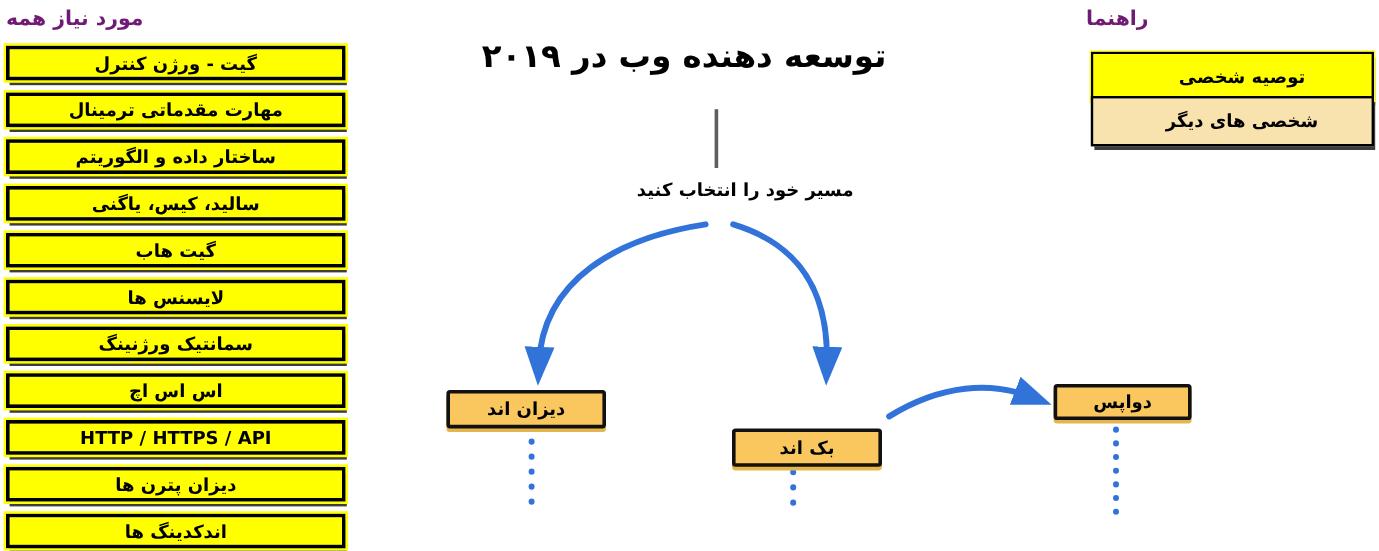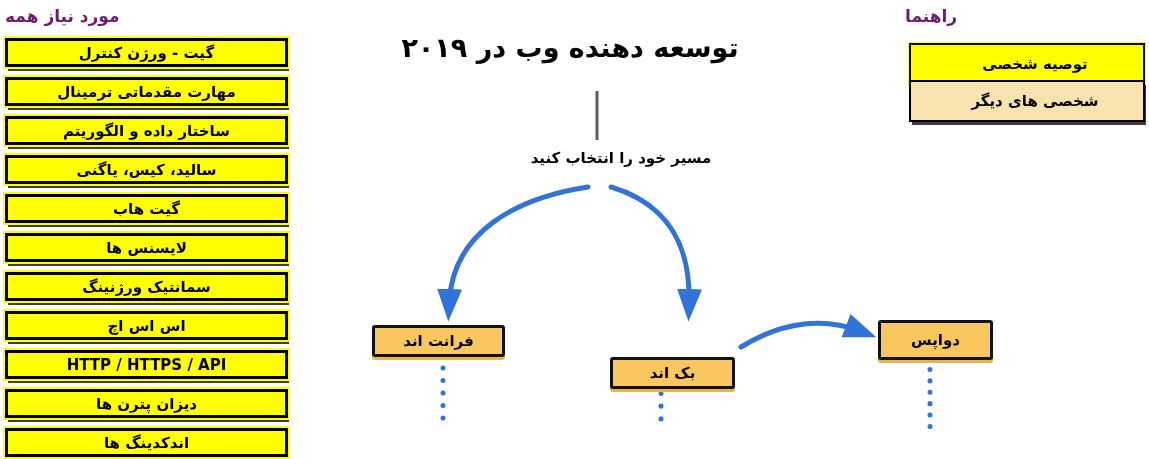--- a/index.html
+++ b/index.html
@@ -46,21 +46,21 @@
     background:#f9c75e;
     border:3px solid #111;
     border-radius:3px;
     box-shadow:0 3px 0 #e5b64e;
     display:flex;align-items:center;justify-content:center;
     font-size:15px;font-weight:bold;color:#000;
     white-space:nowrap;
   }
   #node-frontend{left:372px;top:325px;width:133px;height:32px;}
   #node-backend {left:610px;top:325px;width:125px;height:32px;margin-top:32px;}
-  #node-devops  {left:878px;top:320px;width:115px;height:40px;}
+  #node-devops  {left:878px;top:320px;width:115px;height:30px;}
   
   .lbox{
     position:absolute;
     left:909px;width:236px;height:42px;
     box-sizing:border-box;
     border:2px solid #000;
     box-shadow:2px 4px 0 -1px #3d3d3d;
     display:flex;align-items:center;justify-content:center;
     font-size:15px;font-weight:bold;color:#000;
     white-space:nowrap;
@@ -106,21 +106,21 @@
 
     <path d="M 741 347 C 785 320, 826 318, 860 331" fill="none" stroke="#3273d9" stroke-width="5" stroke-linecap="round" marker-end="url(#arrowhead)"></path>
 
     <line x1="443" y1="368" x2="443" y2="430" stroke="#3273d9" stroke-width="5" stroke-linecap="round" stroke-dasharray="0.1 12.4"></line>
     <line x1="661" y1="368" x2="661" y2="431" stroke="#3273d9" stroke-width="5" stroke-linecap="round" stroke-dasharray="0.1 12.6"></line>
     <line x1="930" y1="358" x2="930" y2="437" stroke="#3273d9" stroke-width="5" stroke-linecap="round" stroke-dasharray="0.1 11.3"></line>
   </svg>
 
   <div class="prompt" dir="rtl">مسیر خود را انتخاب کنید</div>
 
-  <div class="node" id="node-frontend" dir="rtl">فرانت اند</div>
+  <div class="node" id="node-frontend" dir="rtl">دیزان اند</div>
   <div class="node" id="node-backend" dir="rtl">بک اند</div>
   <div class="node" id="node-devops" dir="rtl">دواپس</div>
 
   <div class="hdr" style="left:905px;top:6px;" dir="rtl">راهنما</div>
   <div class="lbox" id="legend-recommended" dir="rtl">توصیه شخصی</div>
   <div class="lbox" id="legend-other" dir="rtl">شخصی های دیگر</div>
 
 </div>
 
 </body></html>

